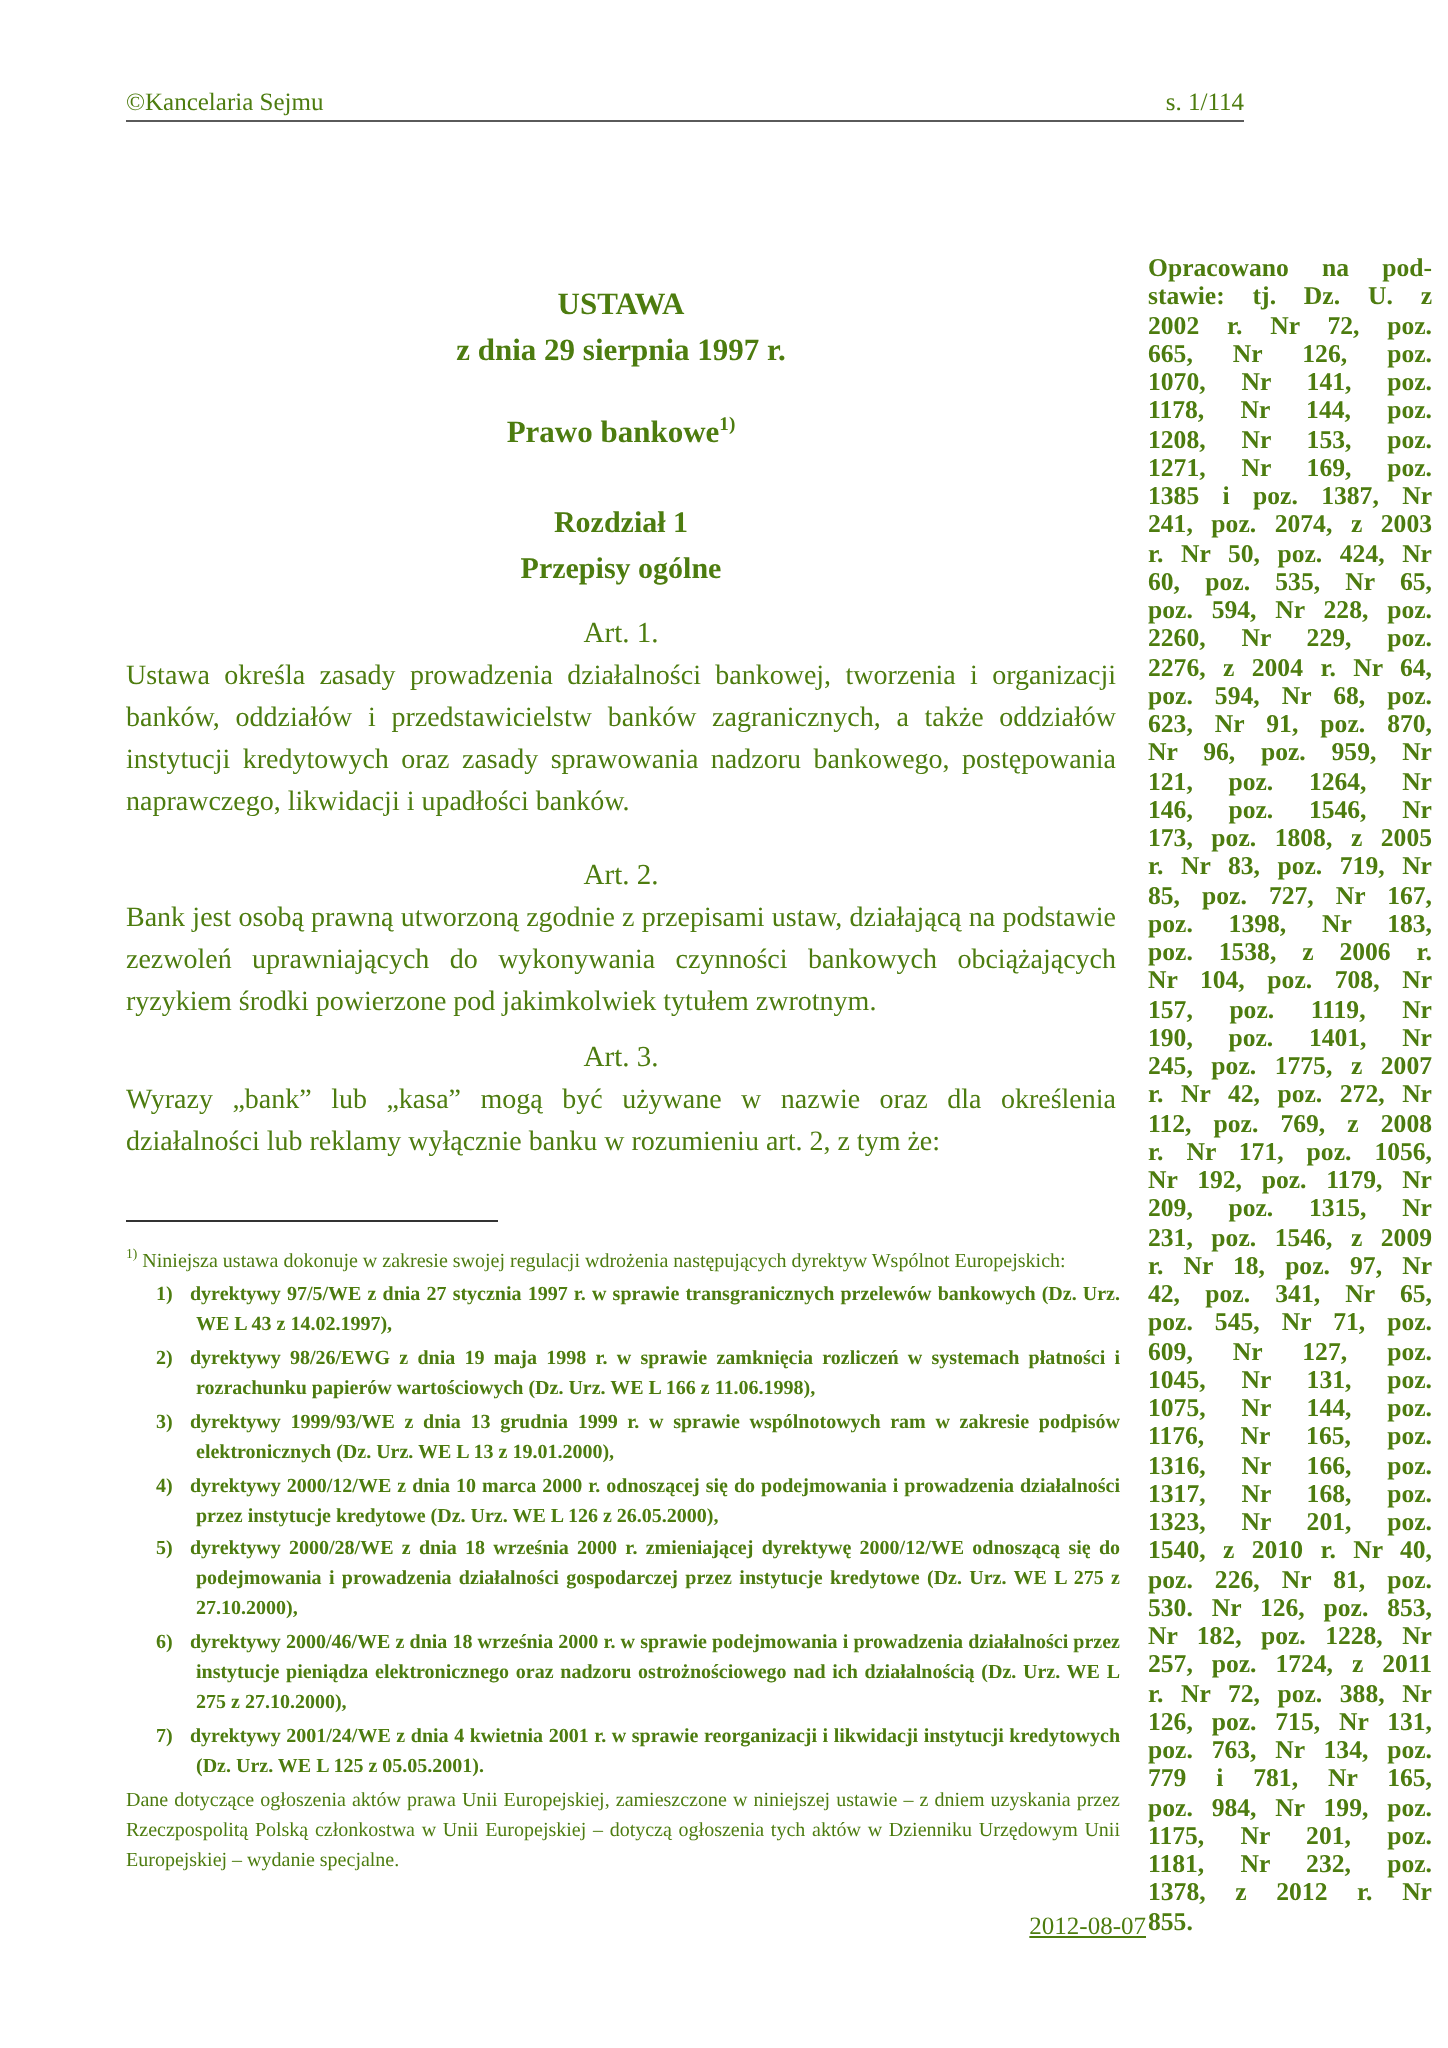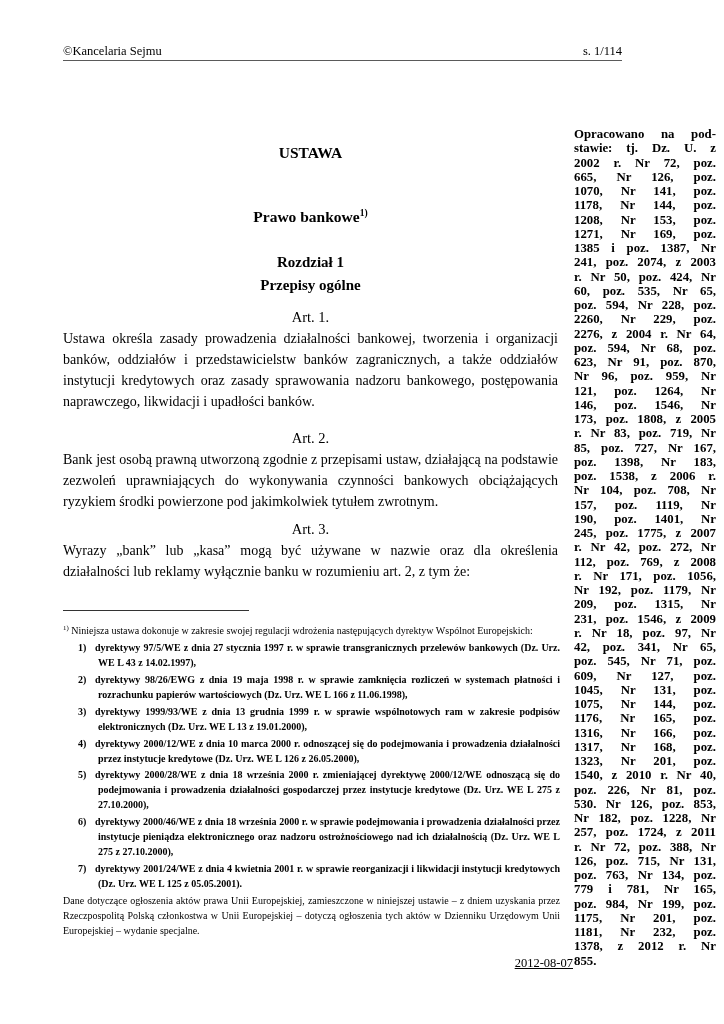--- a/index.html
+++ b/index.html
@@ -3,21 +3,21 @@
 <meta charset="utf-8">
 <style>
   html, body { margin: 0; padding: 0; background: #e8e8e8; }
   .page {
     position: relative;
     width: 724px;
     height: 1024px;
     margin: 0 auto;
     background: #ffffff;
     font-family: "Liberation Serif", "DejaVu Serif", serif;
-    color: #000000;
+    color: #4d7c0f;
     overflow: hidden;
   }
   
   .header {
     position: absolute;
     left: 63px; top: 44px;
     width: 559px;
     display: flex;
     justify-content: space-between;
     align-items: flex-end;
@@ -117,20 +117,21 @@
 
 <div class="page">
 
   <div class="header">
     <span>©Kancelaria Sejmu</span>
     <span>s. 1/114</span>
   </div>
 
   <div class="title-block">
     <div>USTAWA</div>
+    <div>z dnia 29 sierpnia 1997 r.</div>
   </div>
 
   <div class="act-name">
     <span>Prawo bankowe</span><sup>1)</sup>
   </div>
 
   <div class="chapter-block">
     <div>Rozdział 1</div>
     <div>Przepisy ogólne</div>
   </div>

